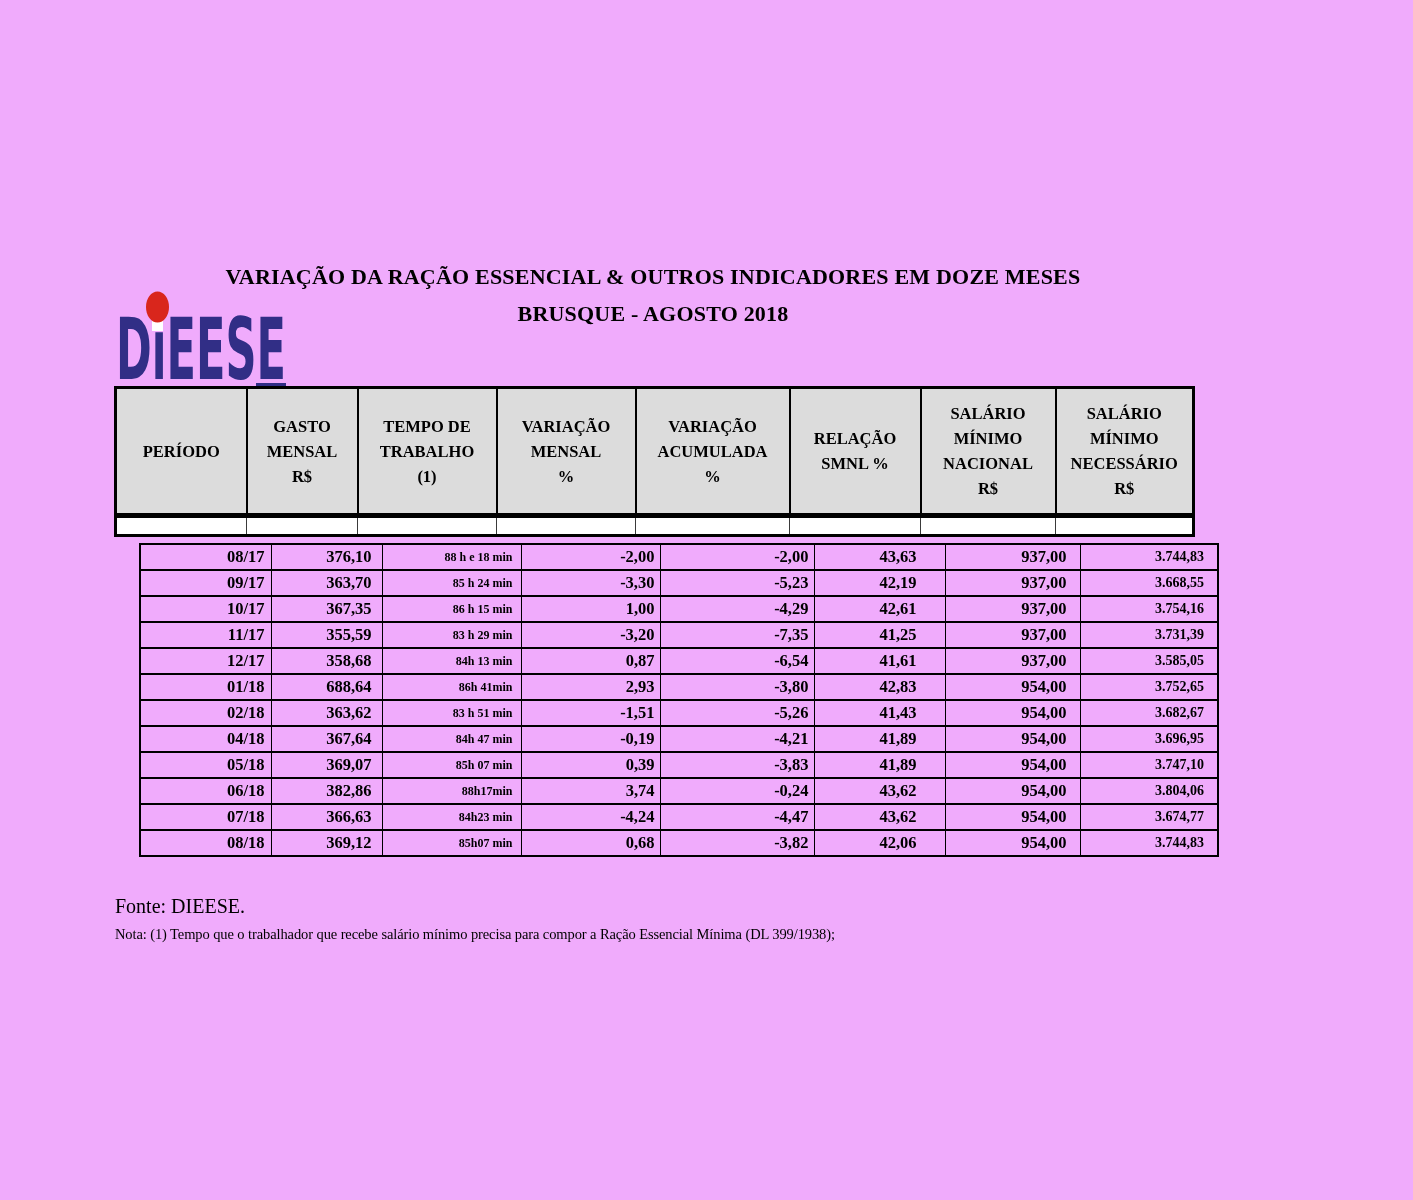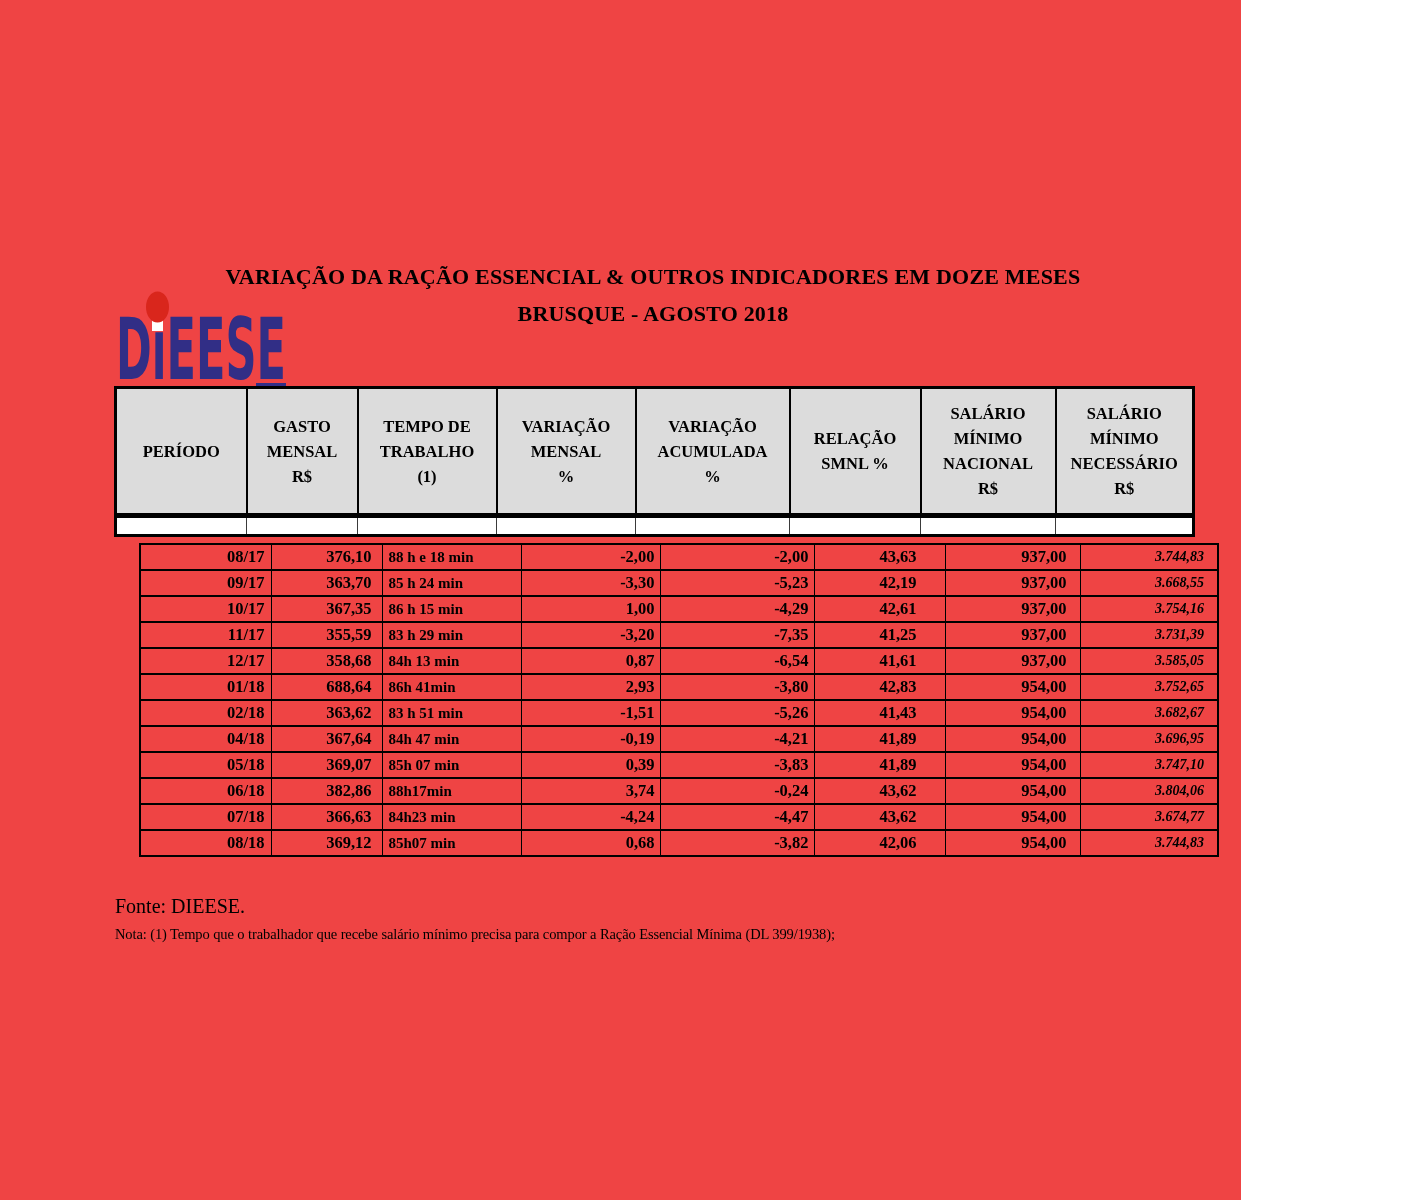--- a/index.html
+++ b/index.html
@@ -1,20 +1,20 @@
 <!DOCTYPE html>
 <html lang="pt" style="--header-bg: #dcdcdc; --border: #000000; --logo-blue: #312e86; --logo-red: #d9261c;"><head>
 <meta charset="utf-8">
 <style>
   * { margin:0; padding:0; box-sizing:border-box; }
   html,body { background:#ffffff; }
   .page {
     position:relative;
-    width:1241px; height:1200px;
-    background:#ef4444;
+    width:1413px; height:1200px;
+    background:#f0abfc;
     color:#000;
     font-family:"Liberation Serif","DejaVu Serif",serif;
     overflow:hidden;
   }
 
   
   .title-block {
     position:absolute;
     left:114px; top:258px;
     width:1078px;
@@ -62,26 +62,26 @@
     height:26px;
     font-weight:bold;
     font-size:16.5px;
     text-align:right;
     padding:1px 8px 1px 2px;
     white-space:nowrap;
     overflow:hidden;
   }
   .data-table td:nth-child(1) { padding-right:6px; }
   .data-table td:nth-child(2) { padding-right:10px; }
-  .data-table td:nth-child(3) { text-align:left; padding-left:6px; font-size:15px; }
+  .data-table td:nth-child(3) { text-align:right; padding-left:6px; font-size:12px; }
   .data-table td:nth-child(4) { padding-right:5px; }
   .data-table td:nth-child(5) { padding-right:5px; }
   .data-table td:nth-child(6) { font-weight:bold; padding-right:28px; }
   .data-table td:nth-child(7) { padding-right:13px; }
-  .data-table td:nth-child(8) { font-size:14px; padding-right:13px;font-style:italic; }
+  .data-table td:nth-child(8) { font-size:14px; padding-right:13px; }
 
   
   .fonte {
     position:absolute; left:115px; top:895px;
     font-size:20px;
   }
   .nota {
     position:absolute; left:115px; top:926px;
     font-size:14.5px;
     letter-spacing:-0.1px;

